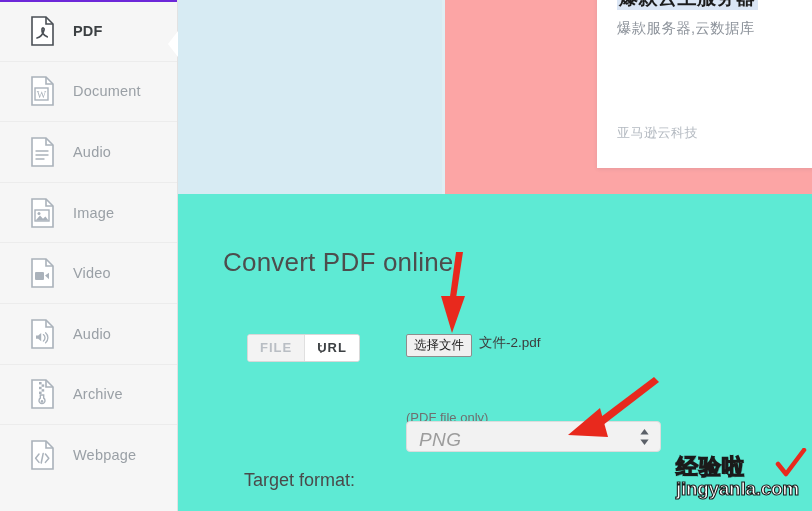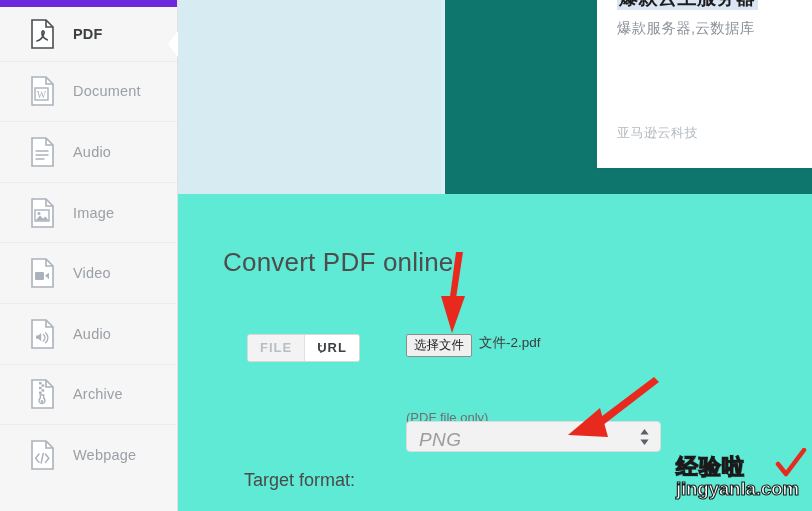--- a/index.html
+++ b/index.html
@@ -19,42 +19,42 @@
   }
   .side-item{
     position:relative;
     height:60.6px;
     display:flex;align-items:center;
     padding-left:30px;
     box-sizing:border-box;
     border-top:1px solid #ececec;
     cursor:pointer;
   }
-  .side-item:first-child{border-top:7px solid #6d28d9;}
+  .side-item:first-child{border-top:2px solid #6d28d9;}
   .side-label{
     margin-left:18px;
     font-size:14.5px;
     color:#9aa0a6;
     letter-spacing:.2px;
     white-space:nowrap;
   }
   .side-item.active .side-label{color:#3c4043;font-weight:600;}
   .ficon{width:25px;height:30px;display:block;flex:0 0 auto;}
   .ficon svg{display:block;}
 
   
   #collapse-handle{
     position:absolute;left:167px;top:31px;width:12px;height:26px;
     cursor:pointer;z-index:6;
   }
 
   
   #top-strip{
     position:absolute;left:178px;top:0;width:634px;height:201px;
-    background:#0f766e;
+    background:#fca5a5;
   }
   #strip-cyan{
     position:absolute;left:0;top:0;width:264px;height:194px;
     background:#d7ebf3;
   }
   #strip-cyan-edge{
     position:absolute;left:264px;top:0;width:3px;height:194px;
     background:#dfeef4;
   }
   

